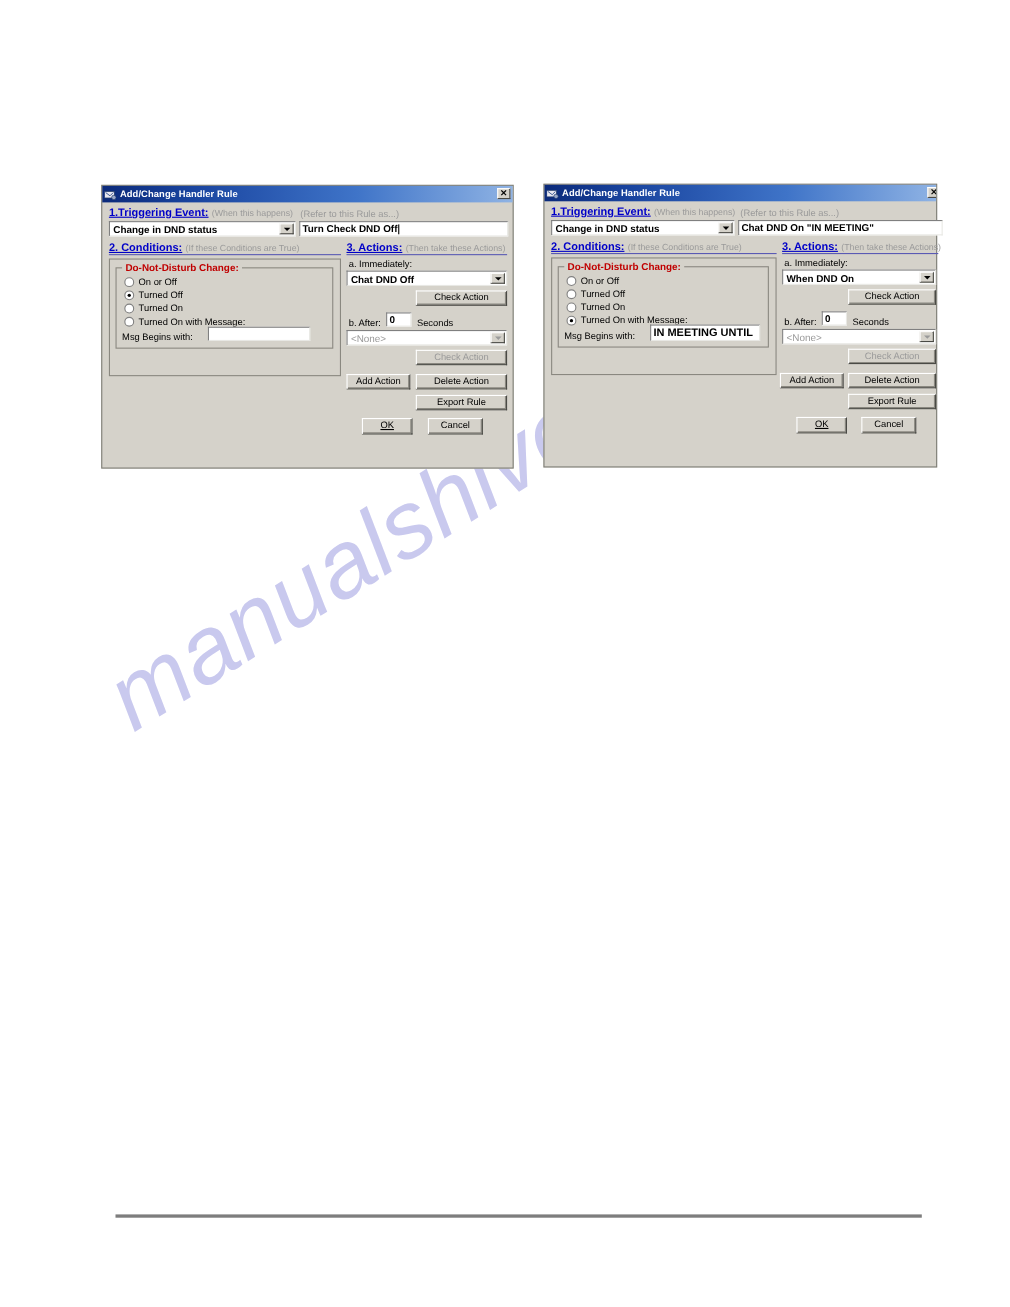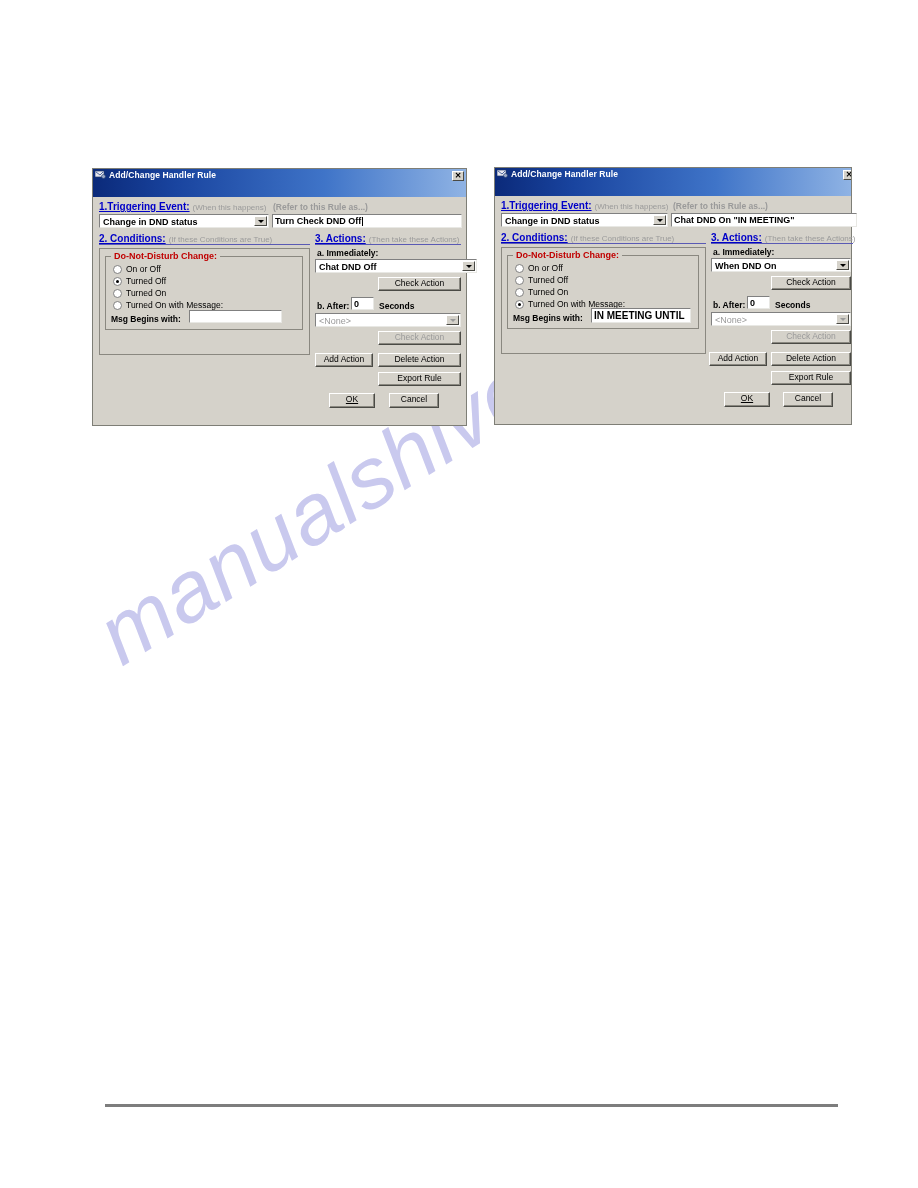--- a/index.html
+++ b/index.html
@@ -53,24 +53,24 @@
     border: 1px solid #7e7e76;
     box-sizing: border-box;
     z-index: 5;
     font-size: 9px;
     color: #000000;
   }
   .dialog.left  { left: 92px;  top: 168px; width: 375px; height: 258px; }
   .dialog.right { left: 494px; top: 167px; width: 358px; height: 258px; }
 
   .titlebar {
-    height: 28px;
+    height: 15px;
     background: linear-gradient(to right, #0b2a7a 0%, #19449f 22%, #3f74c8 62%, #8fb3e4 100%);
     display: flex;
-    align-items: flex-start;
+    align-items: center;
     padding: 0 2px;
     position: relative;
     overflow: hidden;
   }
   .title-icon {
     width: 11px;
     height: 10px;
     margin-right: 3px;
     flex: none;
     position: relative;
@@ -133,21 +133,20 @@
     height: 1px;
     background: #5a5ab4;
   }
 
   
   .lbl {
     position: absolute;
     font-size: 8.5px;
     color: #000000;
     white-space: nowrap;
-    font-weight: bold;
   }
   .lbl.dim { color: #9a9a9a; }
 
   
   .txt {
     position: absolute;
     background: #ffffff;
     border: 1px solid #808080;
     border-right-color: #e8e8e4;
     border-bottom-color: #e8e8e4;
@@ -354,21 +353,21 @@
       <span></span>
     </div>
 
     <div class="sec-head" style="left:222px; top:36px;">
       <span class="sec-num">3. Actions:</span><span class="sec-hint">(Then take these Actions)</span>
     </div>
     <div class="underline-bar" style="left:222px; top:47px; width:146px;"></div>
 
     <div class="lbl" style="left:224px; top:51px;">a. Immediately:</div>
 
-    <div class="combo" style="left:222px; top:62px; width:162px; height:14px;">
+    <div class="combo" style="left:222px; top:62px; width:146px; height:14px;">
       <span>Chat DND Off</span>
       <span class="arrow-btn">
           <i class="tri"></i>
         </span>
     </div>
 
     <div class="btn" style="left:285px; top:80px; width:83px; height:14px;">
       <span>Check Action</span>
     </div>
 

